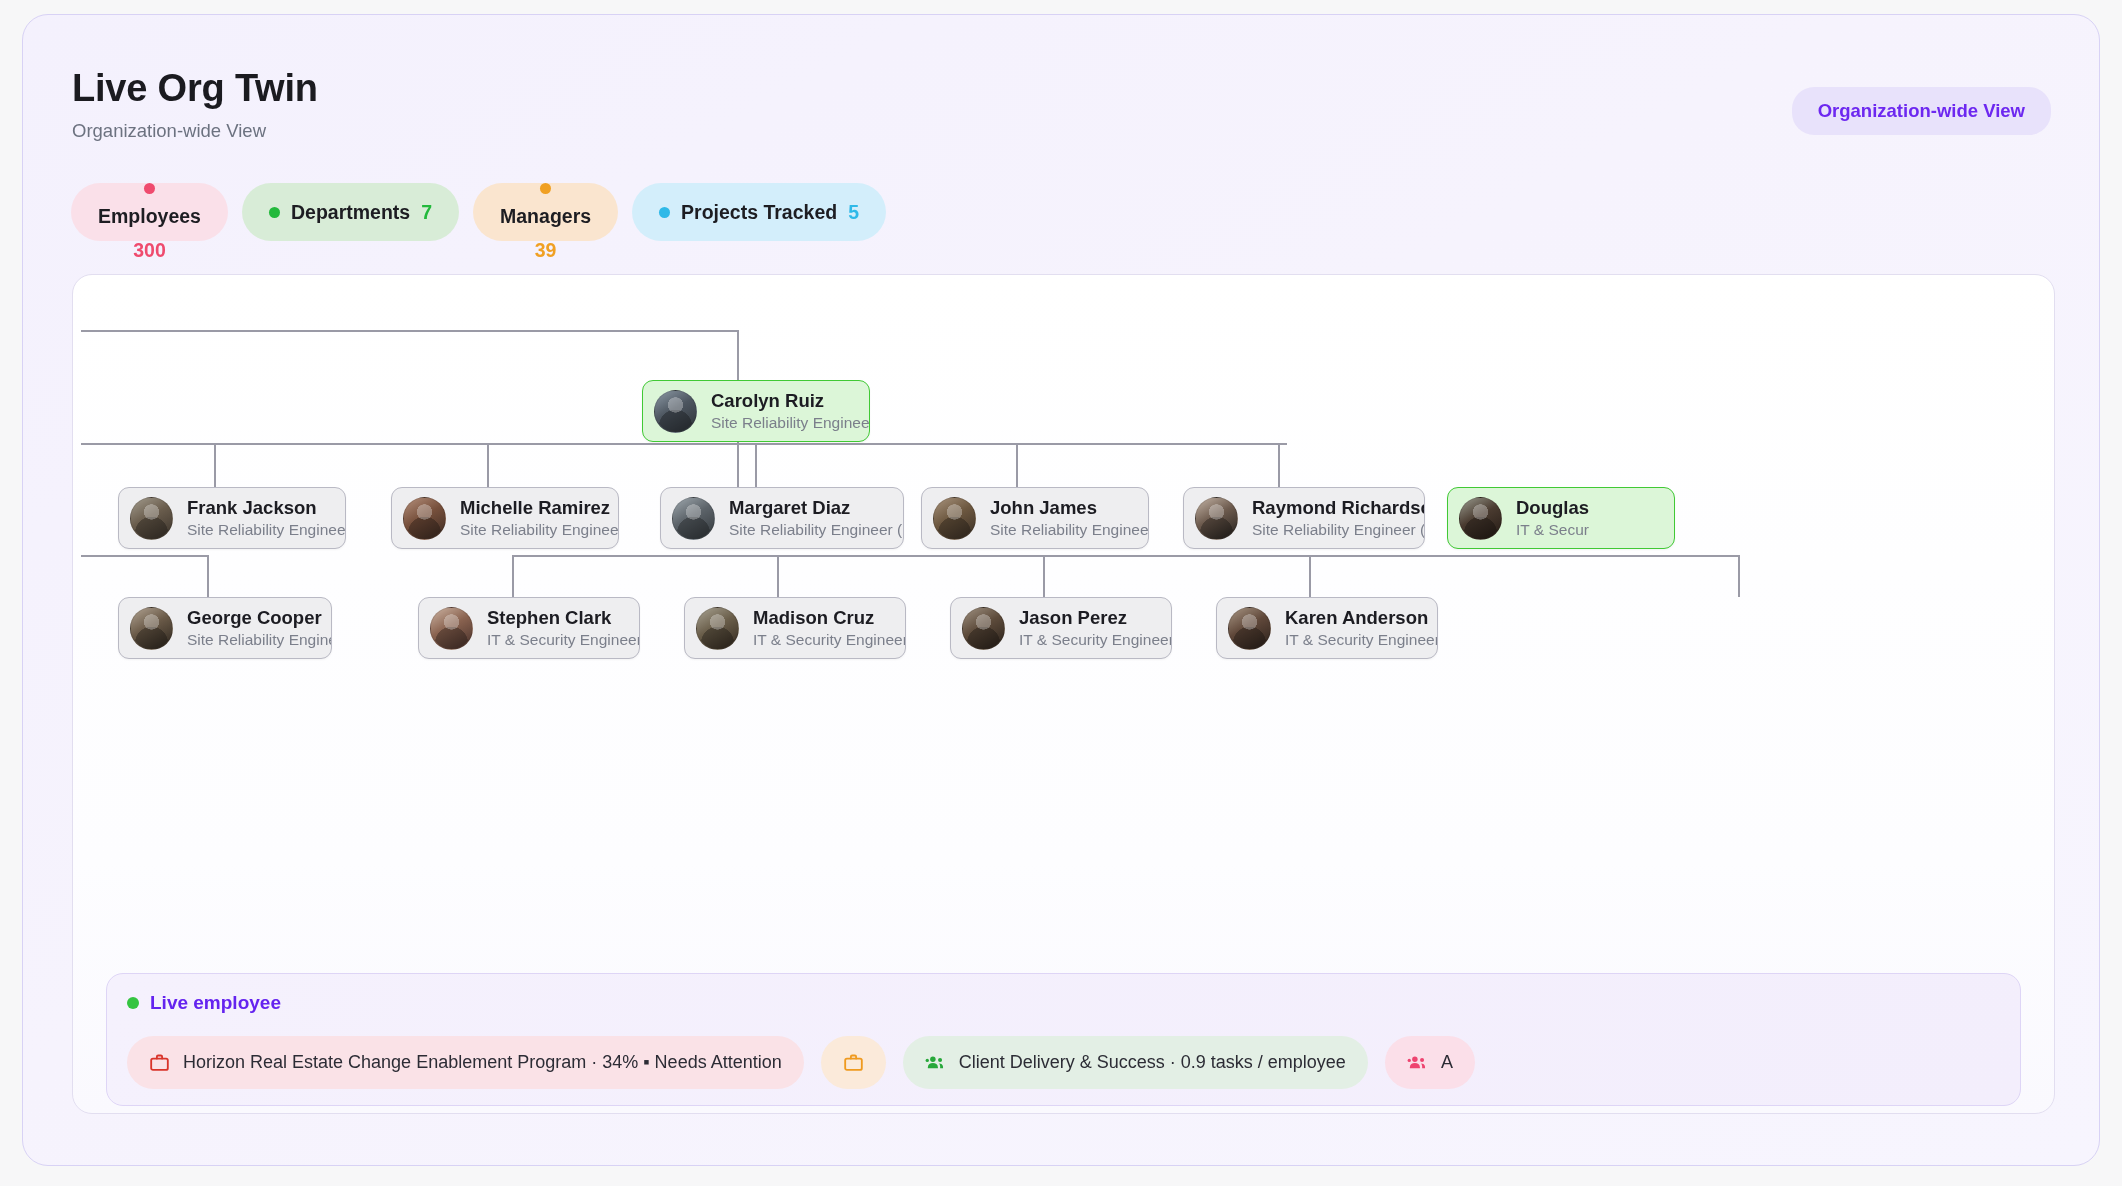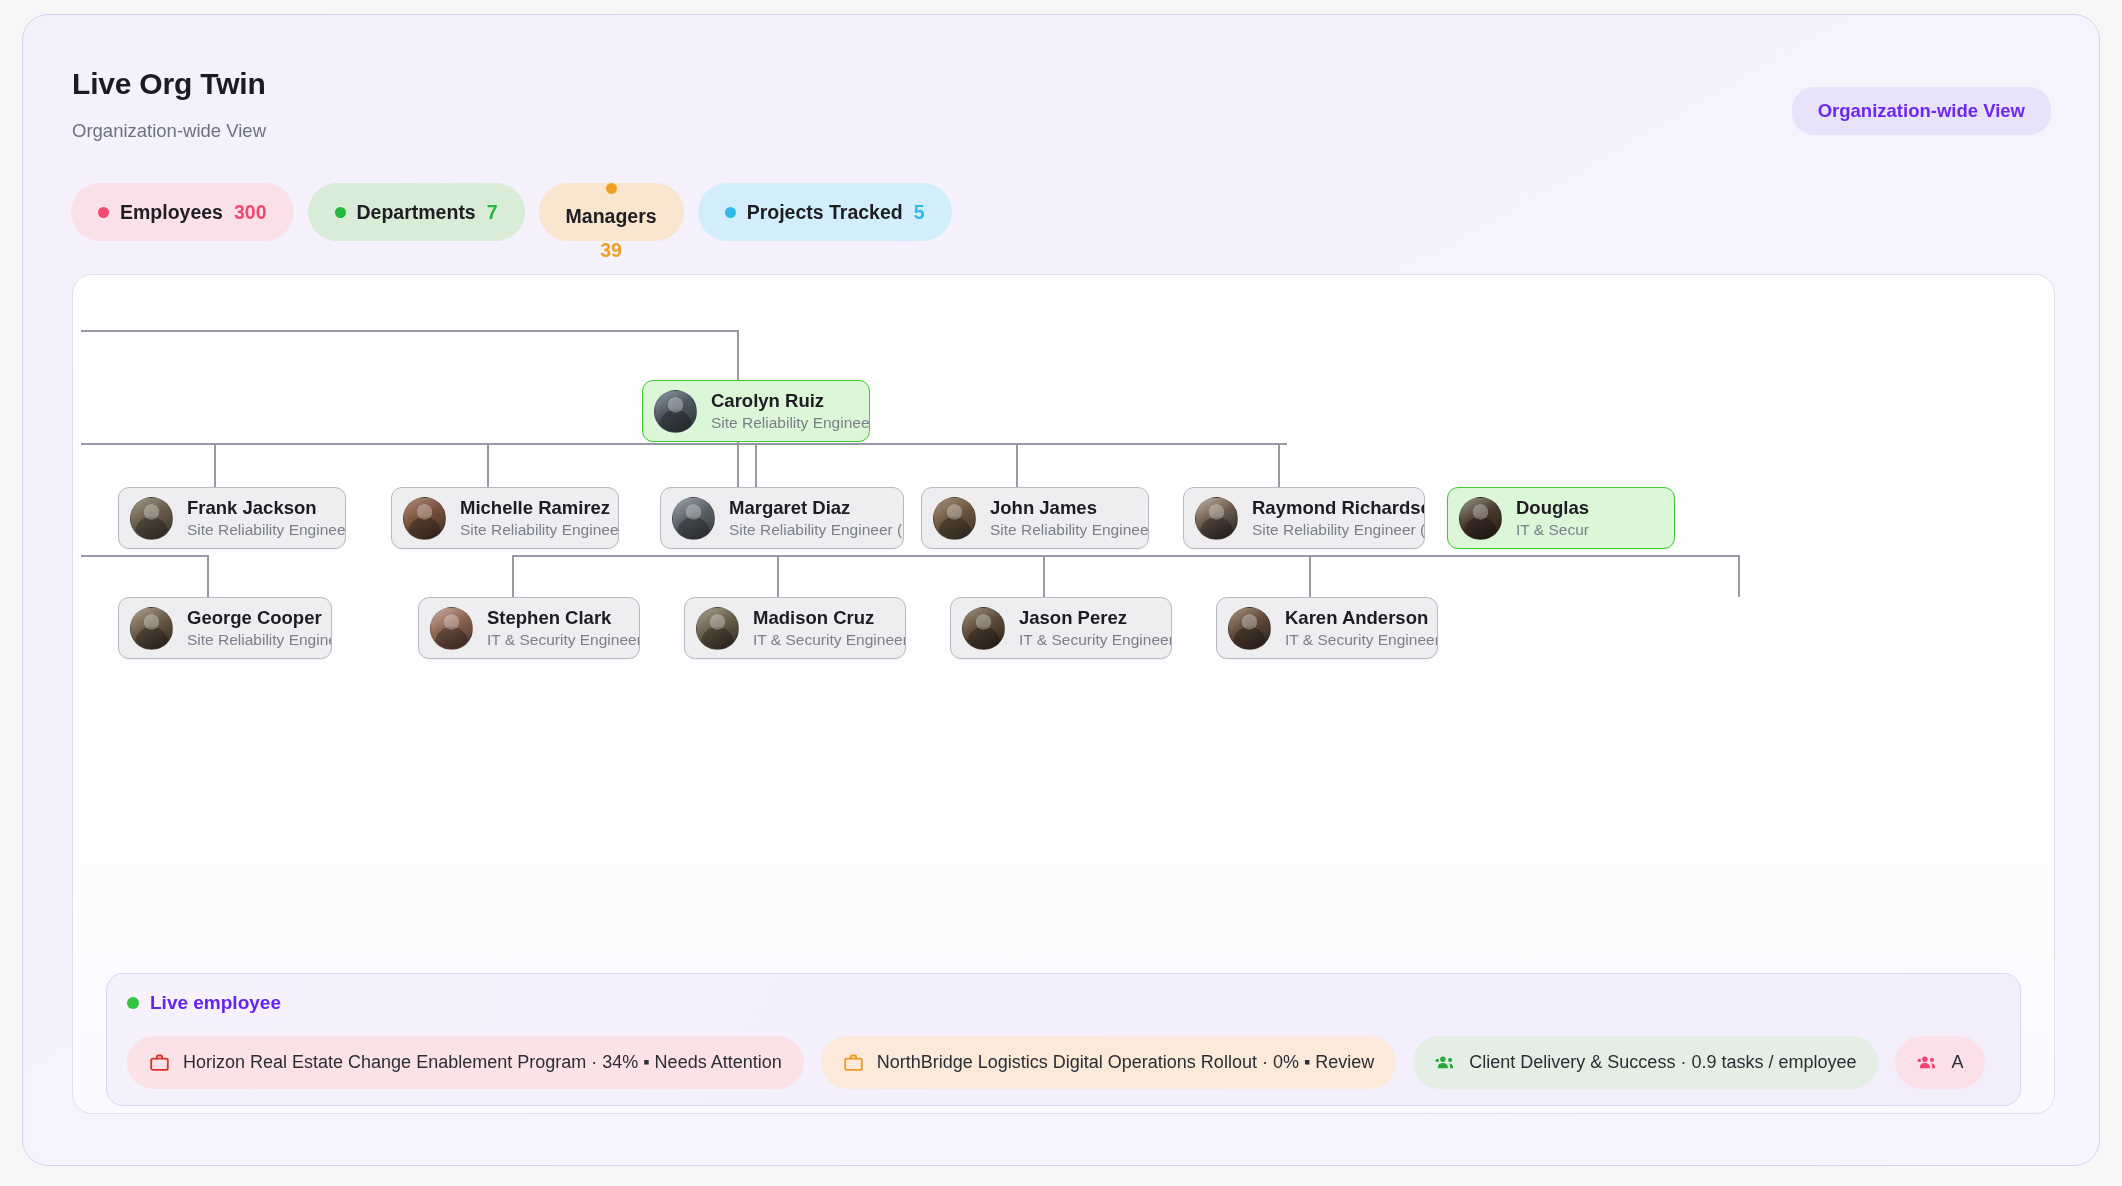--- a/index.html
+++ b/index.html
@@ -34,21 +34,21 @@
     position: absolute;
     left: 0; top: 0;
     width: 100%;
     height: 250px;
   }
 
   #page-title {
     position: absolute;
     left: 49px;
     top: 52px;
-    font-size: 30px;
+    font-size: 38px;
     font-weight: 700;
     color: #1b1b20;
     letter-spacing: -0.2px;
     text-align: right;
   }
 
   #page-subtitle {
     position: absolute;
     left: 49px;
     top: 105px;
@@ -255,21 +255,21 @@
 <body>
 
 <div id="app-shell">
 
   <div id="header">
     <div id="page-title">Live Org Twin</div>
     <div id="page-subtitle">Organization-wide View</div>
     <div id="view-badge" style="color: rgb(109, 40, 240);">Organization-wide View</div>
 
     <div id="stat-pills">
-      <div class="stat-pill" style="background: rgb(250, 224, 233);">
+      <div class="stat-pill" style="background: rgb(250, 224, 233); flex-direction: column;">
         <span class="stat-dot" style="background: rgb(239, 75, 110);"></span>
         <span class="stat-label">Employees</span>
         <span class="stat-value" style="color: rgb(239, 75, 110);">300</span>
       </div>
       <div class="stat-pill" style="background: rgb(216, 236, 215);">
         <span class="stat-dot" style="background: rgb(35, 185, 60);"></span>
         <span class="stat-label">Departments</span>
         <span class="stat-value" style="color: rgb(35, 185, 60);">7</span>
       </div>
       <div class="stat-pill" style="background: rgb(250, 229, 207); flex-direction: column;">
@@ -428,21 +428,20 @@
         <span class="chip-text">Horizon Real Estate Change Enablement Program · 34% ▪ Needs Attention</span>
       </div>
 
       <div class="activity-chip" style="background: rgb(251, 234, 218);">
         <span class="chip-icon">
           <svg width="21" height="21" viewBox="0 0 24 24" fill="none" stroke="#ef9a1f" stroke-width="2.1" stroke-linecap="round" stroke-linejoin="round">
             <rect x="2.5" y="7.5" width="19" height="13" rx="2"></rect>
             <path d="M9 7.5V5.5a1.5 1.5 0 0 1 1.5-1.5h3A1.5 1.5 0 0 1 15 5.5v2"></path>
           </svg>
         </span>
-        <span class="chip-text">NorthBridge Logistics Digital Operations Rollout · 0% ▪ Review</span>
       </div>
 
       <div class="activity-chip" style="background: rgb(227, 239, 229);">
         <span class="chip-icon">
           <svg width="21" height="21" viewBox="0 0 24 24" fill="#27a83a">
             <circle cx="9" cy="8.3" r="3.1"></circle>
             <circle cx="17.2" cy="9.2" r="2.3"></circle>
             <circle cx="2.6" cy="9.6" r="1.9"></circle>
             <path d="M3.3 17.3c0-2.9 2.6-4.6 5.7-4.6s5.7 1.7 5.7 4.6v1.3H3.3z"></path>
             <path d="M16 13.1c2.5 0 4.6 1.4 4.6 3.7v1.8h-3.3v-2.2c0-1.3-.5-2.4-1.3-3.3z"></path>

